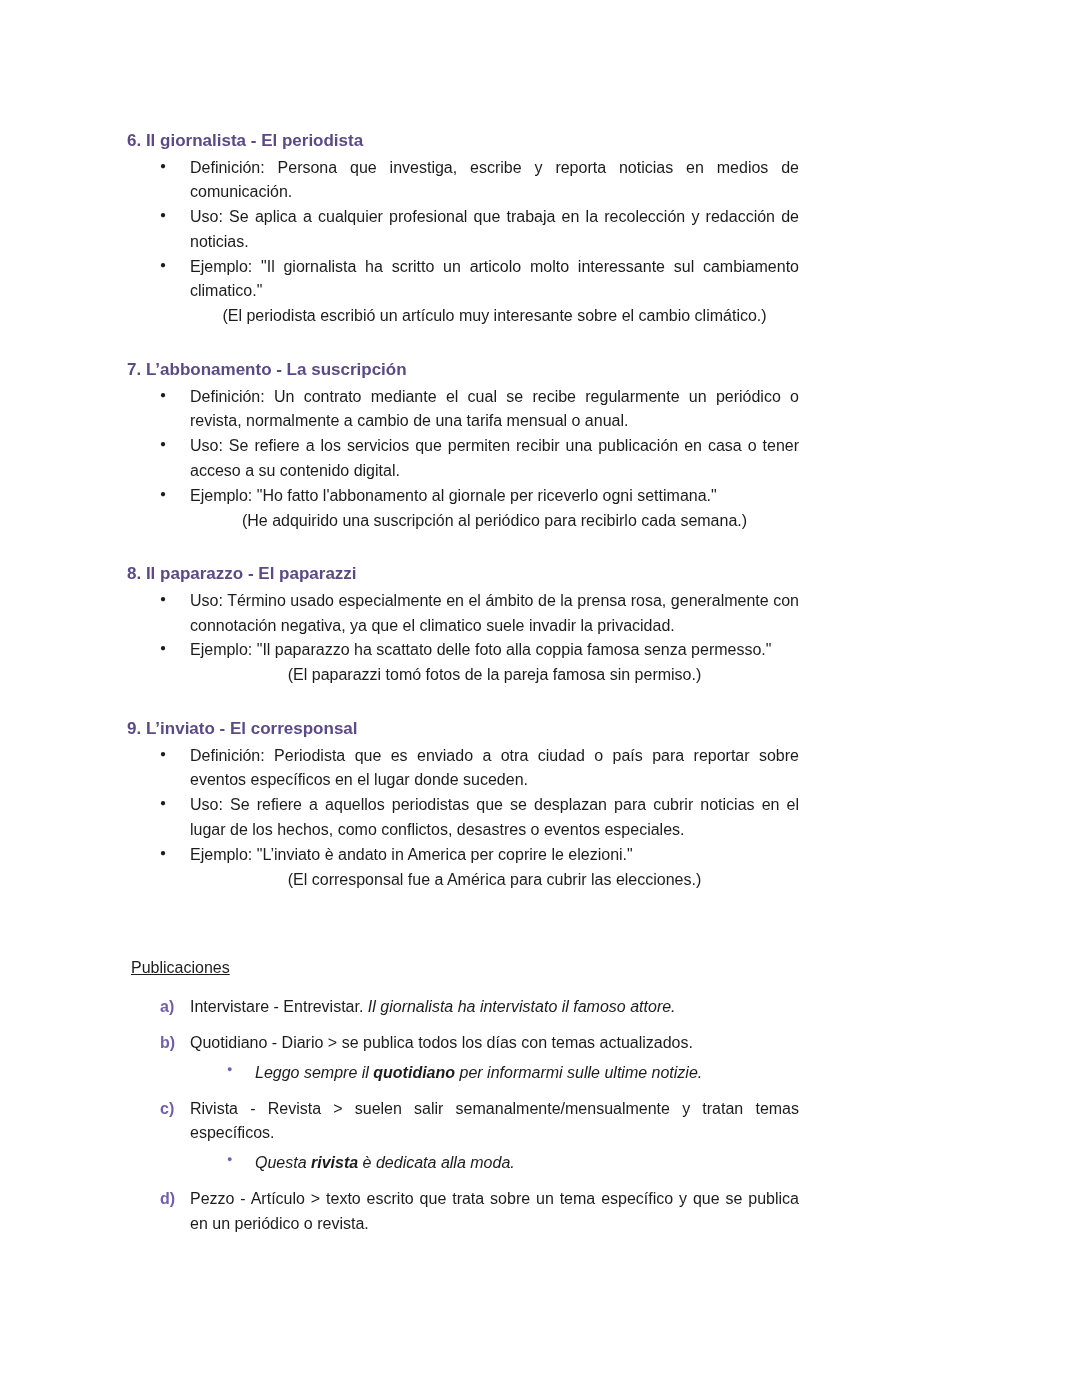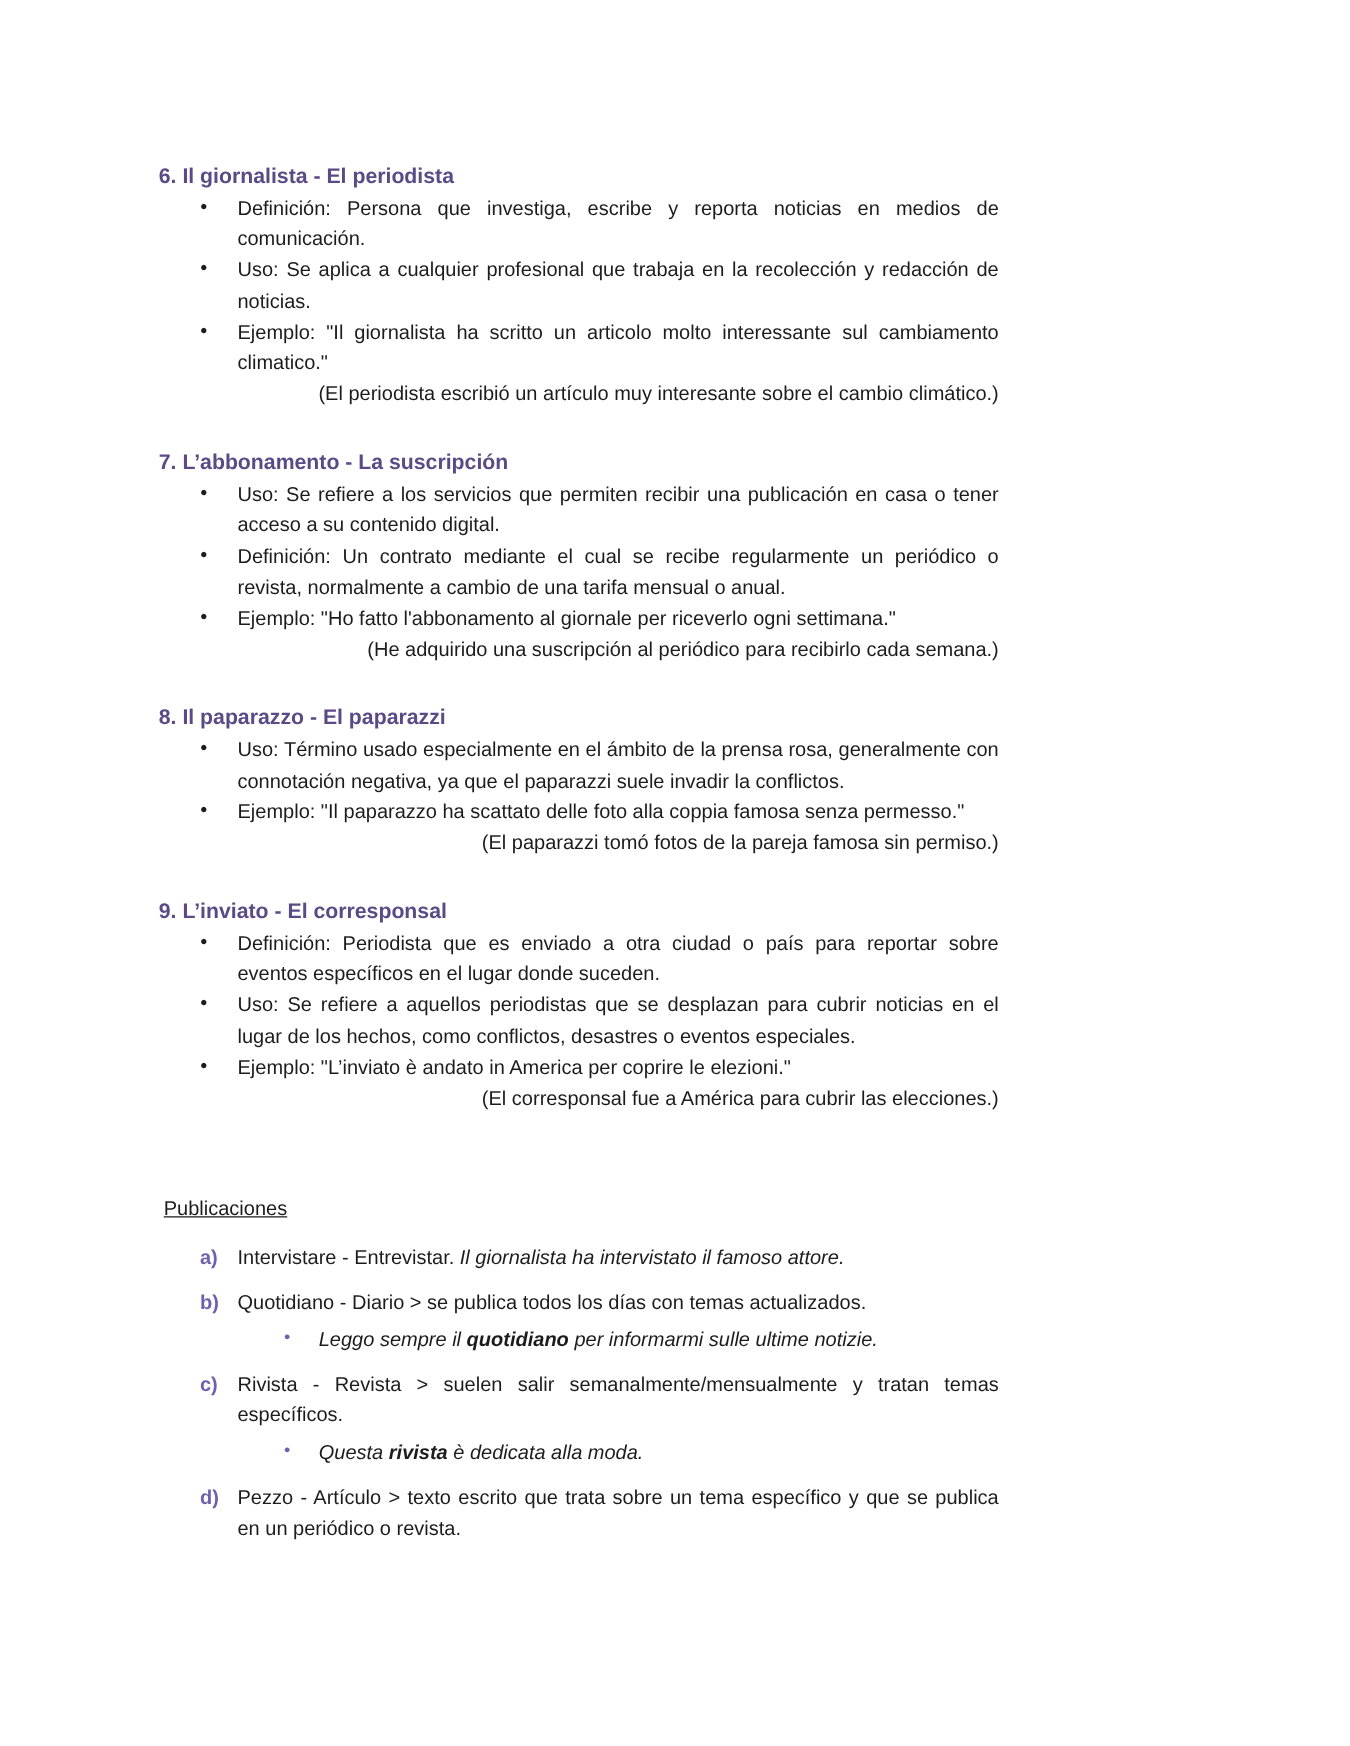--- a/index.html
+++ b/index.html
@@ -36,21 +36,21 @@
     text-align: justify;
   }
   .bullets > li::before {
     content: "●";
     position: absolute;
     left: -30px;
     top: 2px;
     font-size: 10px;
     color: #1c1c1c;
   }
-  .trans { text-align: right; }
+  .trans { text-align: center; }
 
   .pubs { margin-top: 64px; }
   .pubs-title {
     text-decoration: underline;
     margin: 0 0 14px 4px;
   }
   .pub-items {
     list-style: none;
     margin: 0;
     padding: 0;
@@ -108,37 +108,37 @@
         <span>Ejemplo: "Il giornalista ha scritto un articolo molto interessante sul cambiamento climatico."</span>
         <div class="trans">(El periodista escribió un artículo muy interesante sobre el cambio climático.)</div>
       </li>
     </ul>
   </section>
 
   <section class="vocab">
     <h2 class="sec-heading">7. L’abbonamento - La suscripción</h2>
     <ul class="bullets">
       <li>
-        <span>Uso: Se refiere a los servicios que permiten recibir una publicación en casa o tener acceso a su contenido digital.</span>
+        <span>Definición: Un contrato mediante el cual se recibe regularmente un periódico o revista, normalmente a cambio de una tarifa mensual o anual.</span>
       </li>
       <li>
-        <span>Definición: Un contrato mediante el cual se recibe regularmente un periódico o revista, normalmente a cambio de una tarifa mensual o anual.</span>
+        <span>Uso: Se refiere a los servicios que permiten recibir una publicación en casa o tener acceso a su contenido digital.</span>
       </li>
       <li>
         <span>Ejemplo: "Ho fatto l'abbonamento al giornale per riceverlo ogni settimana."</span>
         <div class="trans">(He adquirido una suscripción al periódico para recibirlo cada semana.)</div>
       </li>
     </ul>
   </section>
 
   <section class="vocab">
     <h2 class="sec-heading">8. Il paparazzo - El paparazzi</h2>
     <ul class="bullets">
       <li>
-        <span>Uso: Término usado especialmente en el ámbito de la prensa rosa, generalmente con connotación negativa, ya que el paparazzi suele invadir la conflictos.</span>
+        <span>Uso: Término usado especialmente en el ámbito de la prensa rosa, generalmente con connotación negativa, ya que el climatico suele invadir la privacidad.</span>
       </li>
       <li>
         <span>Ejemplo: "Il paparazzo ha scattato delle foto alla coppia famosa senza permesso."</span>
         <div class="trans">(El paparazzi tomó fotos de la pareja famosa sin permiso.)</div>
       </li>
     </ul>
   </section>
 
   <section class="vocab">
     <h2 class="sec-heading">9. L’inviato - El corresponsal</h2>

